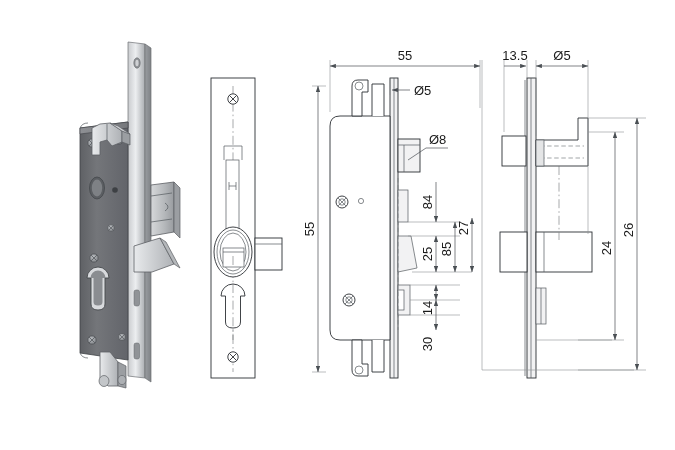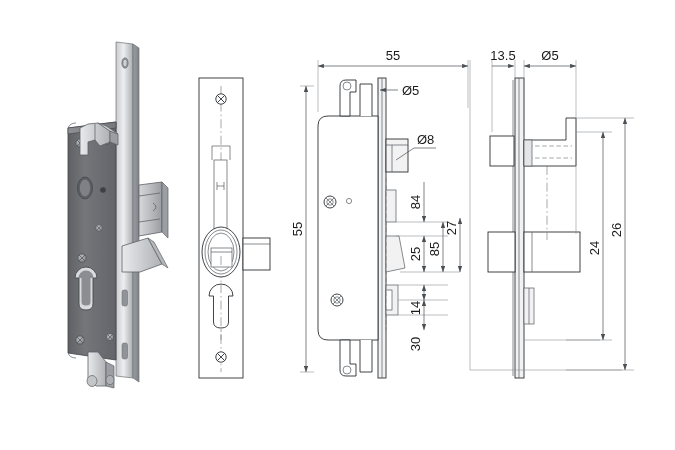--- a/index.html
+++ b/index.html
@@ -9,21 +9,21 @@
   }
   body {
     width: 675px;
     height: 450px;
     overflow: hidden;
     font-family: "Liberation Sans", sans-serif;
     position: relative;
   }
   #drawing-root {
     position: absolute;
-    left: 0; top: 0;
+    left: 12px; top: 0;
     width: 602px;
     height: 450px;
   }
   svg.sheet {
     display: block;
     width: 675px;
     height: 450px;
     background: #ffffff;
   }
   .dim-text {

